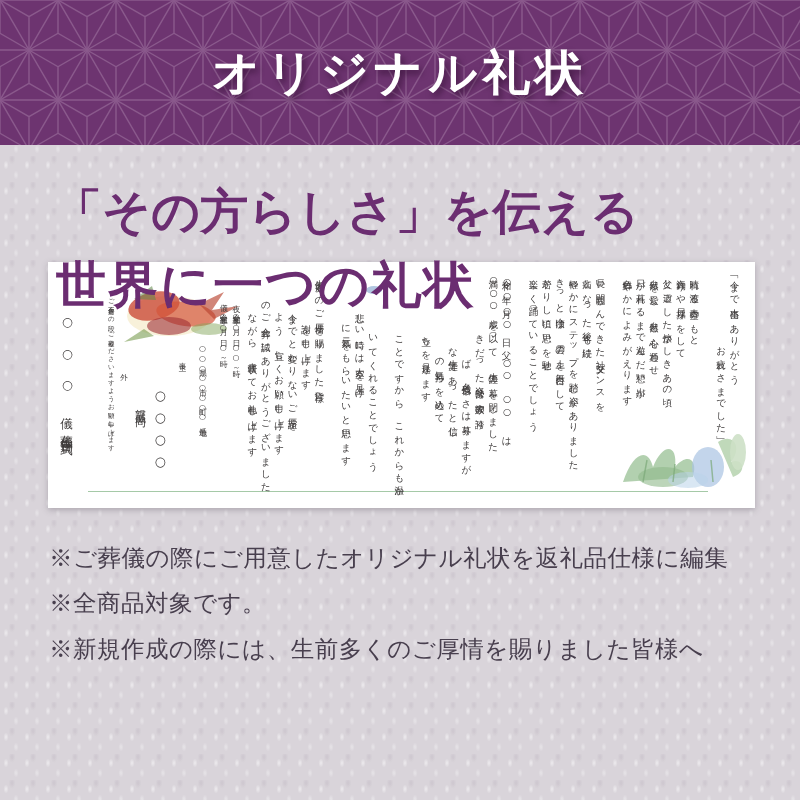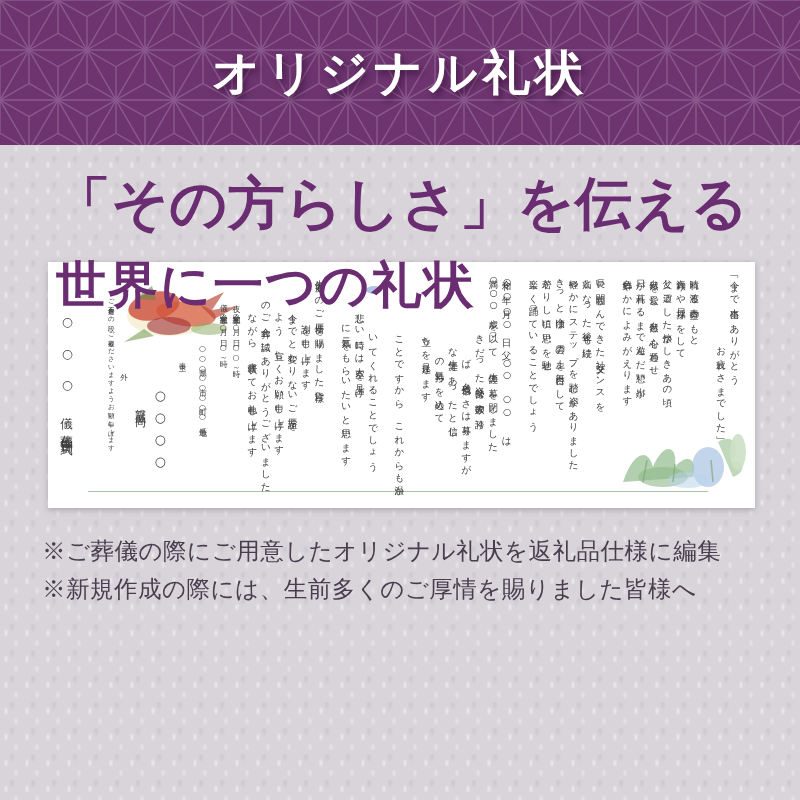--- a/index.html
+++ b/index.html
@@ -10,21 +10,21 @@
       radial-gradient(ellipse 4px 7px at 6px 9px, rgba(255,255,255,.55), rgba(255,255,255,0) 65%),
       radial-gradient(ellipse 4px 7px at 16px 19px, rgba(255,255,255,.38), rgba(255,255,255,0) 65%),
       radial-gradient(ellipse 5px 8px at 12px 3px, rgba(186,177,188,.38), rgba(186,177,188,0) 70%);
     background-size:21px 26px;}
   .header{position:absolute;left:0;top:0;width:800px;height:145px;}
   .header svg{position:absolute;left:0;top:0;display:block;}
   .header h1{position:absolute;left:0;top:0;width:800px;height:145px;margin:0;
     display:flex;align-items:center;justify-content:center;
     font-size:48px;font-weight:600;color:#ffffff;letter-spacing:5px;
     text-shadow:3px 4px 6px rgba(40,10,40,.55);}
-  .tagline1{position:absolute;left:54px;top:166px;font-size:57px;font-weight:600;
+  .tagline1{position:absolute;left:54px;top:180px;font-size:48px;font-weight:600;
     color:#6b2d71;letter-spacing:0px;}
   .tagline2{position:absolute;left:56px;top:252px;font-size:50px;font-weight:600;
     color:#6b2d71;letter-spacing:2px;z-index:10;}
   .card{position:absolute;left:48px;top:262px;width:707px;height:246px;background:#ffffff;
     box-shadow:0 2px 6px rgba(90,80,95,.35);z-index:2;}
   .letter{position:absolute;left:0;top:0;right:0;bottom:0;writing-mode:vertical-rl;
     padding:10px 14px;z-index:3;color:#3d3a3a;}
   .letter p{margin:0;}
   .lgroup{margin:0;}
   .lg-main{margin-left:4px;}
@@ -44,21 +44,21 @@
   .lg-apology{margin-left:30px;}
   .lg-apology p{font-size:6.5px;line-height:1.5;letter-spacing:0.5px;padding-top:22px;}
   .lg-gishiki{margin-left:16px;}
   .lg-gishiki p{font-size:12.5px;line-height:1.5;letter-spacing:2px;padding-top:42px;}
   .flower-red{position:absolute;left:66px;top:12px;z-index:1;}
   .blue-accent{position:absolute;left:318px;top:24px;width:16px;height:8px;border-radius:50%;
     background:#9db8d8;opacity:.8;z-index:1;}
   .greenline{position:absolute;left:40px;top:229px;width:620px;height:1px;background:#a5c9a7;z-index:1;}
   .flower-green{position:absolute;left:555px;top:158px;z-index:2;}
   .notes{position:absolute;left:42px;top:532px;width:746px;color:#483f4e;}
-  .notes p{margin:0;font-size:23.5px;line-height:1.63;letter-spacing:0.5px;}
+  .notes p{margin:7px;font-size:23.5px;line-height:1.63;letter-spacing:0.5px;}
   .notes p.indent{padding-left:27px;}
 </style>
 </head>
 <body>
 
 <div class="page">
 
   <div class="header">
     <svg width="800" height="145" aria-hidden="true">
       <defs>
@@ -167,16 +167,17 @@
         <div class="lgroup lg-gishiki">
           <p>○　○　○　儀　葬儀告別式</p>
         </div>
       </div>
   </div>
 
   <div class="tagline2">世界に一つの礼状</div>
 
   <div class="notes">
       <p class="">※ご葬儀の際にご用意したオリジナル礼状を返礼品仕様に編集</p>
+      <p class="">※全商品対象です。</p>
       <p class="">※新規作成の際には、生前多くのご厚情を賜りました皆様へ</p>
     </div>
 
 </div>
 
 </body></html>

